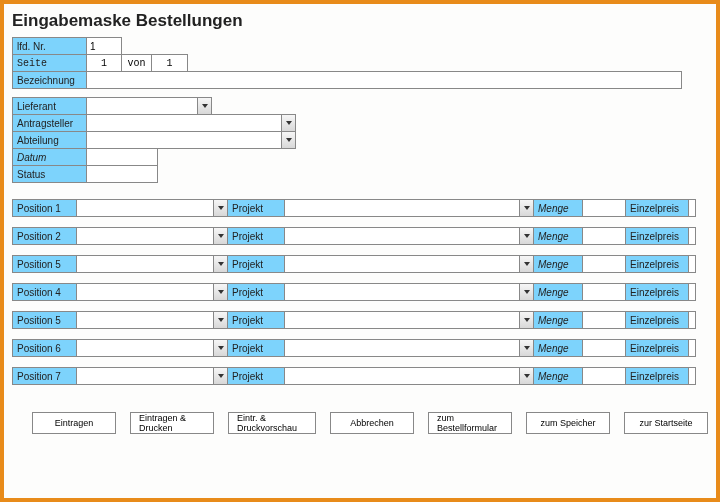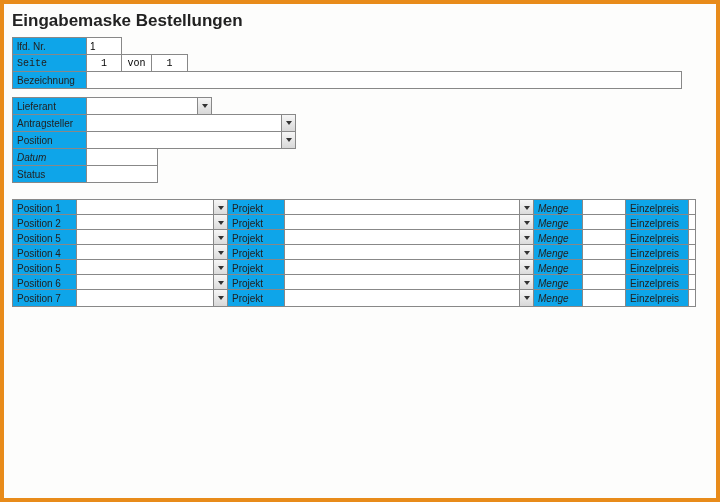--- a/index.html
+++ b/index.html
@@ -21,21 +21,21 @@
   .title {
     font-weight: bold;
     font-size: 17px;
     color: #222;
     margin: 2px 0 6px 0;
   }
   .row { display: flex; align-items: stretch; margin-bottom: 0; }
   .lbl {
     border: 1px solid #888;
     border-right: none;
-    background: #0ea5e9;
+    background: #7dd3fc;
     padding: 2px 4px;
     font-size: 10px;
     color: #222;
     display: flex;
     align-items: center;
     height: 18px;
   }
   .cell, .inp, .combo {
     border: 1px solid #888;
     background: #fff;
@@ -55,21 +55,21 @@
     display:flex; align-items:center; justify-content:center;
   }
   .tri {
     width: 0; height: 0;
     border-left: 3px solid transparent;
     border-right: 3px solid transparent;
     border-top: 4px solid #333;
   }
   .section-gap { height: 8px; }
   .grid-block { border-collapse: collapse; }
-  .pos-row { display:flex; height:16px; margin-top:-1px; }
+  .pos-row { display:flex; height:29px; margin-top:-1px; }
   .pos-row:first-child { margin-top:0; }
   .btn-bar {
     display:flex; gap:14px;
     margin-top: 16px;
     padding-left: 20px;
   }
   .btn {
     border:1px solid #888;
     background:#fff;
     height:22px;
@@ -136,21 +136,21 @@
     <div class="lbl w-lbl1">Antragsteller</div>
     <div class="combo w-combo-long">
       <span></span>
       <div class="combo-btn">
           <div class="tri"></div>
         </div>
     </div>
   </div>
 
   <div class="row" style="margin-top:-1px;">
-    <div class="lbl w-lbl1">Position</div>
+    <div class="lbl w-lbl1">Abteilung</div>
     <div class="combo w-combo-long">
       <span></span>
       <div class="combo-btn">
           <div class="tri"></div>
         </div>
     </div>
   </div>
 
   <div class="row" style="margin-top:-1px;font-style:italic;">
     <div class="lbl w-lbl1">Datum</div>
@@ -302,13 +302,22 @@
             <div class="tri"></div>
           </div>
         </div>
         <div class="lbl w-menge-lbl">Menge</div>
         <div class="inp w-menge-inp"></div>
         <div class="lbl w-ep-lbl">Einzelpreis</div>
         <div class="inp w-ep-inp"></div>
       </div>
     </div>
 
+  <div class="btn-bar">
+    <div class="btn">Eintragen</div>
+    <div class="btn">Eintragen &amp; Drucken</div>
+    <div class="btn">Eintr. &amp; Druckvorschau</div>
+    <div class="btn">Abbrechen</div>
+    <div class="btn">zum Bestellformular</div>
+    <div class="btn">zum Speicher</div>
+    <div class="btn">zur Startseite</div>
+  </div>
 </div>
 
 </body></html>

